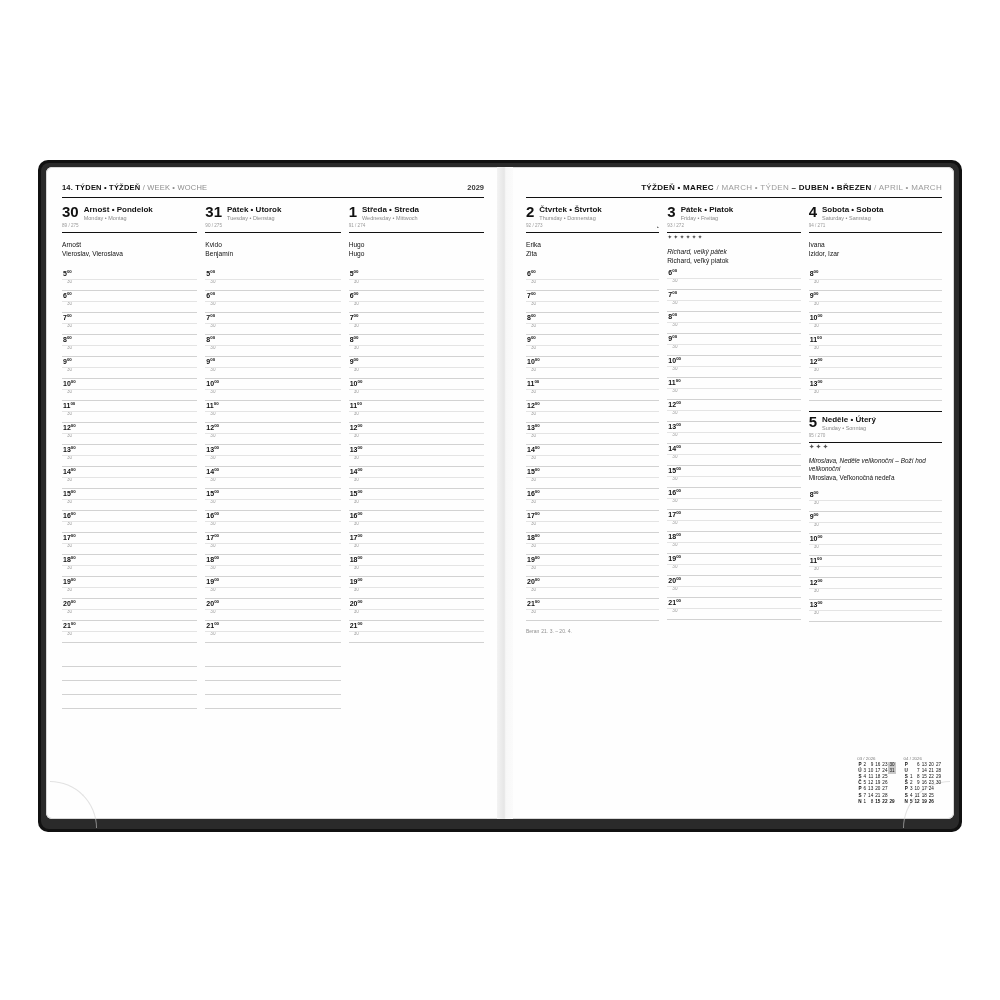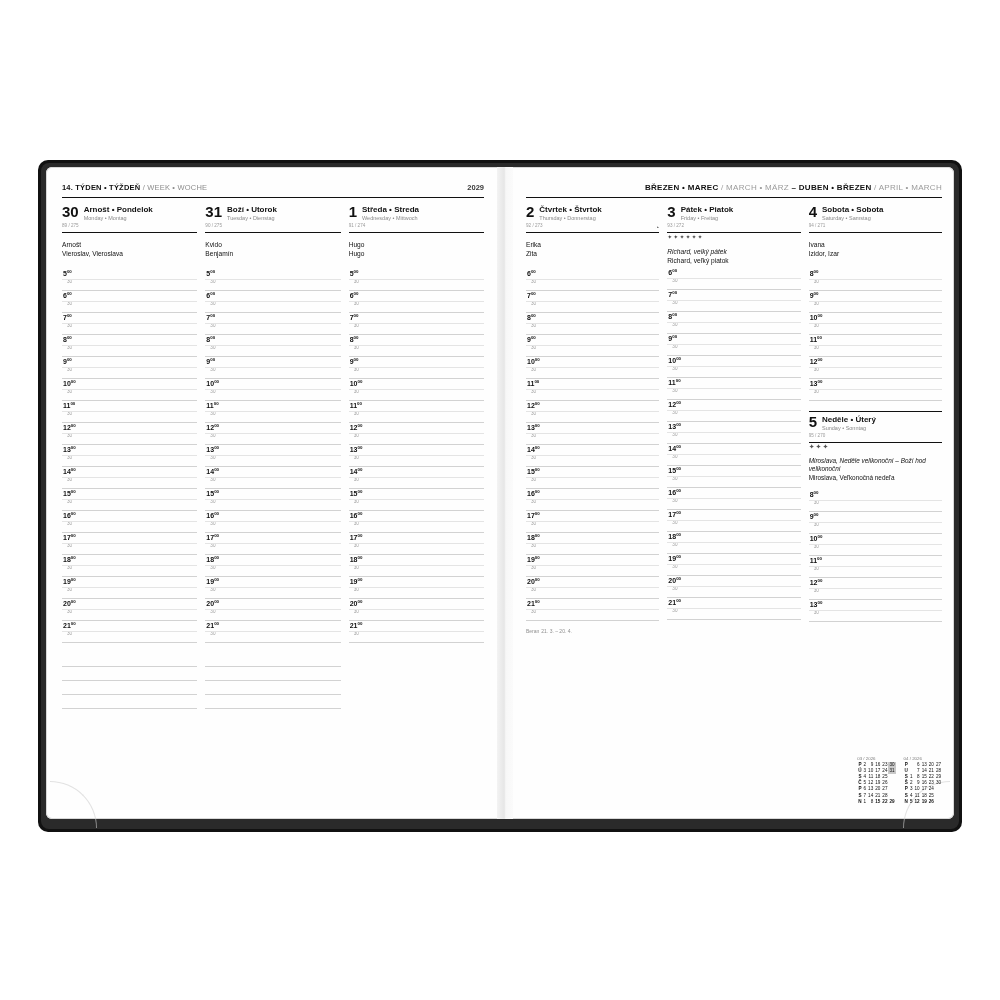--- a/index.html
+++ b/index.html
@@ -202,21 +202,21 @@
           <div class="nl"></div>
           <div class="nl"></div>
           <div class="nl"></div>
           <div class="nl"></div>
         </div>
       </div>
 
       <div class="col">
         <div class="day-head">
           <div class="dnum">31</div>
-          <div class="dname">Boží • Utorok</div>
+          <div class="dname">Pátek • Utorok</div>
           <div class="dname2">Tuesday • Dienstag</div>
           <div class="doy">90 / 275</div>
         </div>
         <div class="names">
           <div>Kvido</div>
           <div>Benjamín</div>
         </div>
         <div class="hours">
           <div class="hr">
               <span class="hlab">5<sup>00</sup></span>
@@ -377,22 +377,22 @@
             </div>
         </div>
       </div>
 
     </div>
   </div>
 
   <div class="leaf right">
     <div class="leaf-head">
       <div class="months">
-        <span>BŘEZEN • MAREC</span>
-        <span class="m2">/ MARCH • MÄRZ</span>
+        <span>TÝŽDEŇ • MAREC</span>
+        <span class="m2">/ MARCH • TÝDEN</span>
         <span>– DUBEN • BŘEZEN</span>
         <span class="m2">/ APRIL • MARCH</span>
       </div>
     </div>
 
     <div class="cols">
 
       <div class="col">
         <div class="day-head">
           <div class="dnum">2</div>

